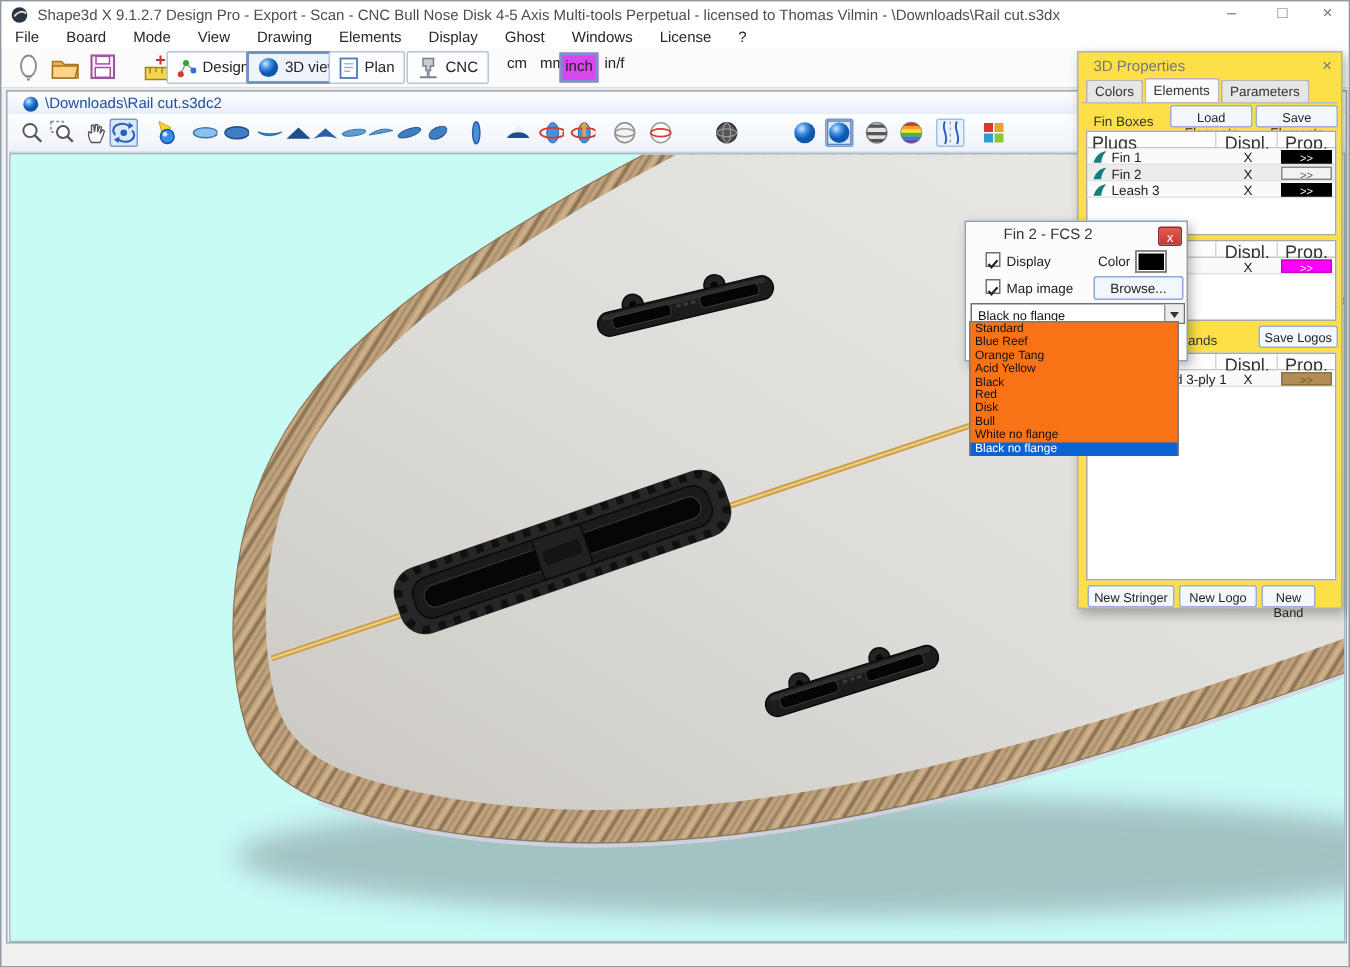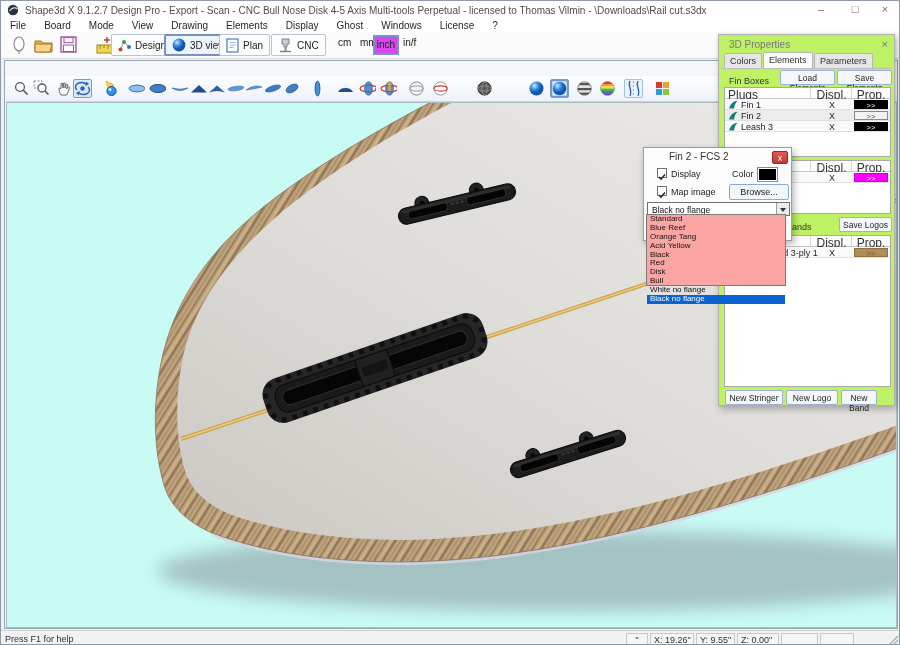--- a/index.html
+++ b/index.html
@@ -43,21 +43,21 @@
   #canvas { position:absolute; left:1px; top:41px; width:891px; height:526px;
             background:#c9fbf5; border:1px solid #a8bcc6; overflow:hidden; }
 
   
   #statusbar { left:0; top:629px; width:900px; height:16px; background:#f2f2f2;
                border-top:1px solid #cfcfcf; font-size:9px; color:#333; }
   .scell { position:absolute; top:2px; height:12px; border:1px solid #c9c9c9;
            padding:1px 3px 0 3px; background:#f5f5f5; white-space:nowrap; }
 
   
-  #panel { left:717px; top:33px; width:177px; height:372px; background:#bef264;
+  #panel { left:717px; top:33px; width:177px; height:372px; background:#fde047;
            border:1px solid #b0b0b0; box-shadow:2px 3px 7px rgba(0,0,0,.28); z-index:40; }
   #panel .ptitle { position:absolute; left:10px; top:4px; font-size:10px; color:#777; }
   #panel .pclose { position:absolute; right:6px; top:3px; font-size:11px; color:#777; }
   .tab { position:absolute; top:18px; height:15px; font-size:9px; color:#333;
          border:1px solid #b5b5b5; border-bottom:none; background:#e6e6e6;
          padding:2px 5px 0 5px; border-radius:2px 2px 0 0; }
   .tab.active { background:#fafafa; height:16px; top:17px; z-index:2; }
   #panel .tabline { position:absolute; left:2px; top:33px; width:171px; height:1px; background:#bcbcbc; }
   .plabel { position:absolute; font-size:9px; color:#333; white-space:nowrap; }
   .pbtn { position:absolute; height:15px; border:1px solid #9ab0d8; background:#f4f8fd;
@@ -89,21 +89,21 @@
   #browsebtn { position:absolute; left:85px; top:36px; width:60px; height:16px;
                border:1px solid #8aa8d8; background:#f2f7fd; font-size:9px; color:#222;
                text-align:center; padding-top:2px; border-radius:2px; }
   #combo { position:absolute; left:3px; top:54px; width:143px; height:14px;
            border:1px solid #707070; background:#fff; font-size:8.5px; color:#111; }
   #combo .cval { position:absolute; left:4px; top:2px; }
   #combo .carrow { position:absolute; right:0; top:0; width:13px; height:12px;
                    background:#ececec; border-left:1px solid #9a9a9a; }
   #combo .carrow i { position:absolute; left:3px; top:5px; width:0; height:0;
                      border:3px solid transparent; border-top:4px solid #333; }
-  #droplist { left:645px; top:213px; width:140px; height:72px; background:#fca5a5;
+  #droplist { left:645px; top:213px; width:140px; height:90px; background:#f97316;
               border:1px solid #7a7a7a; z-index:70; }
   .opt { height:8.9px; font-size:8px; line-height:8.8px; padding-left:3px; color:#111;
          overflow:hidden; white-space:nowrap; }
   .opt.selected { background:#0a63d0; color:#fff; }
 
   .grip line { stroke:#a9a9a9; stroke-width:1.2; }
 </style>
 </head>
 <body>
 
@@ -192,20 +192,33 @@
       <span>CNC</span>
     </div>
 
     <span class="unit" style="left:337px">cm</span>
     <span class="unit" style="left:359px">mm</span>
     <span class="unitbox" style="left:372px">inch</span>
     <span class="unit" style="left:402px">in/f</span>
   </div>
 
   <div class="abs" id="docwin">
+    <div id="doctitle">
+      <svg class="abs" style="left:9px;top:2px" width="11" height="11">
+        <defs>
+            <radialGradient id="gds" cx="35%" cy="30%">
+              <stop offset="0%" stop-color="#cfe6ff"></stop>
+              <stop offset="55%" stop-color="#3c8fe0"></stop>
+              <stop offset="100%" stop-color="#0e57ad"></stop>
+            </radialGradient>
+          </defs>
+        <circle cx="5.5" cy="5.5" r="5" fill="url(#gds)"></circle>
+      </svg>
+      <span class="dtext" style="margin-left:24px">\Downloads\Rail cut.s3dc2</span>
+    </div>
 
     <div id="viewbar">
       <span class="vicon" style="left:6px">
         <svg width="17" height="17">
             <circle cx="7" cy="7" r="4.4" fill="#fff" stroke="#555" stroke-width="1.3"></circle>
             <line x1="10.4" y1="10.4" x2="14.5" y2="14.5" stroke="#555" stroke-width="1.6"></line>
           </svg>
       </span>
       <span class="vicon" style="left:26px">
         <svg width="17" height="17">
@@ -460,34 +473,20 @@
           <rect x="-17" y="-14" width="34" height="28" rx="3" fill="#212121" stroke="#0c0c0c"></rect>
           <rect x="-13" y="-5" width="26" height="10" rx="2" fill="#141414"></rect>
         </g>
 
         <use href="#fcsplug" transform="translate(450,101) rotate(-13.5)"></use>
         <use href="#fcsplug" transform="translate(561,351) rotate(-17.5)"></use>
       </svg>
     </div>
   </div>
 
-  <div class="abs" id="statusbar">
-    <span class="abs" style="left:4px;top:3px">Press F1 for help</span>
-    <span class="scell" style="left:625px;width:22px;text-align:center">"</span>
-    <span class="scell" style="left:649px;width:44px">X: 19.26"</span>
-    <span class="scell" style="left:695px;width:39px">Y: 9.55"</span>
-    <span class="scell" style="left:736px;width:42px">Z: 0.00"</span>
-    <span class="scell" style="left:780px;width:37px"></span>
-    <span class="scell" style="left:819px;width:34px"></span>
-    <svg class="abs grip" style="left:886px;top:3px" width="12" height="12">
-      <line x1="11" y1="2" x2="2" y2="11"></line>
-        <line x1="11" y1="6" x2="6" y2="11"></line>
-        <line x1="11" y1="10" x2="10" y2="11"></line>
-    </svg>
-  </div>
 
   <div class="abs" id="panel">
     <span class="ptitle">3D Properties</span>
     <span class="pclose">×</span>
 
     <span class="tab" style="left:5px">Colors</span>
     <span class="tab active" style="left:44px">Elements</span>
     <span class="tab" style="left:95px">Parameters</span>
     <div class="tabline"></div>
 

